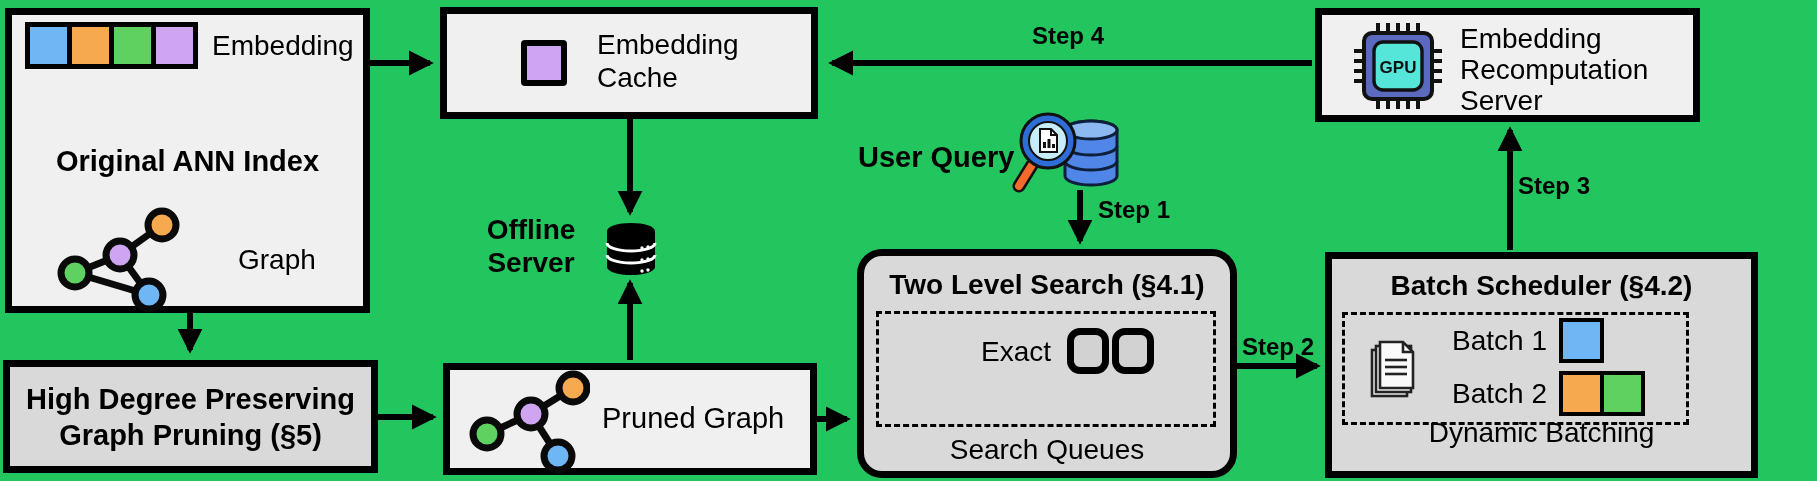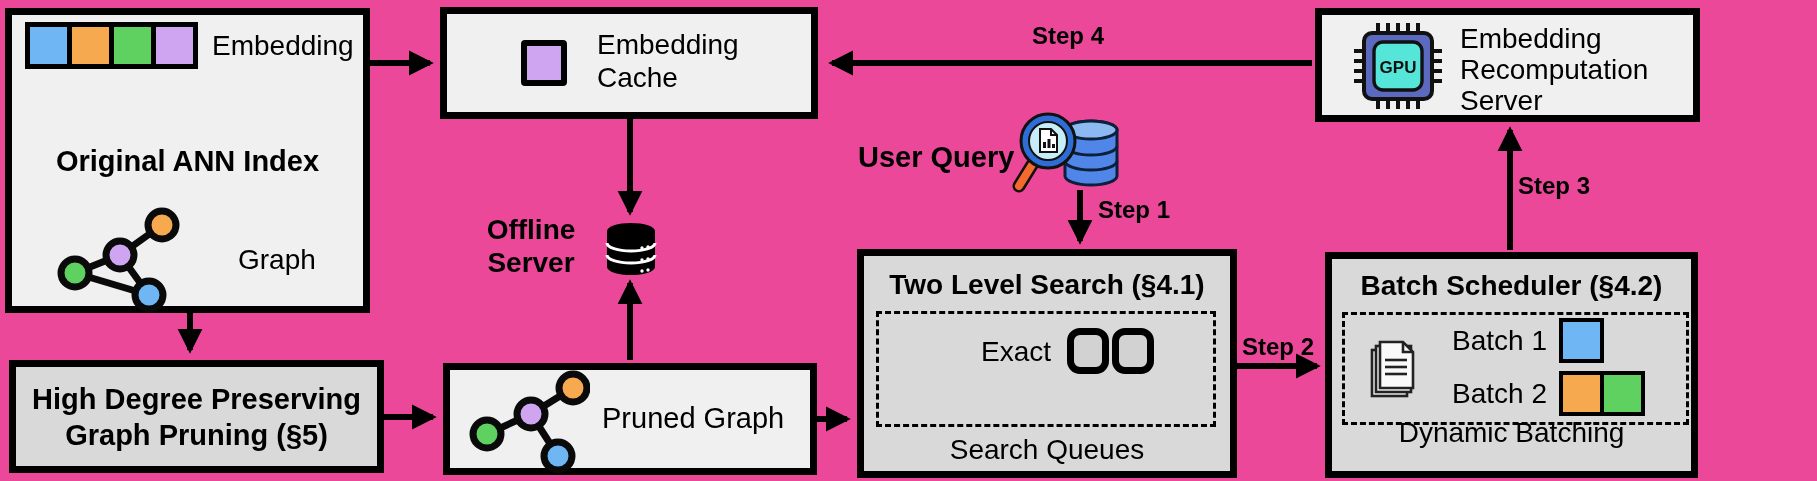--- a/index.html
+++ b/index.html
@@ -1,18 +1,18 @@
 <!DOCTYPE html>
 <html><head>
 <meta charset="utf-8">
 <style>
   * { margin:0; padding:0; box-sizing:border-box; }
   html,body { background:#fff; }
   body { font-family:"Liberation Sans", sans-serif; color:#000; }
-  #canvas { position:relative; width:1817px; height:481px; background:#ec4899; overflow:hidden; }
+  #canvas { position:relative; width:1817px; height:481px; background:#22c55e; overflow:hidden; }
   #arrows { position:absolute; left:0; top:0; z-index:1; }
 
   .dbox { position:absolute; border:7px solid #000; z-index:2; }
   .light { background:#f0f0f0; }
   .dark  { background:#d9d9d9; }
 
   .abs { position:absolute; }
   .lbl { font-size:28px; line-height:33px; white-space:nowrap; }
   .bold { font-weight:bold; }
   .step { position:absolute; z-index:3; font-weight:bold; font-size:24px; white-space:nowrap;text-align:center; }
@@ -132,35 +132,35 @@
       <rect x="35.5" y="31" width="3" height="9"></rect>
       <rect x="40" y="36" width="3" height="4"></rect>
     </g>
   </svg>
 
   <div class="step" style="left:1098px; top:196px;">Step 1</div>
   <div class="step" style="left:1234px; top:333px; width:88px; text-align:center;">Step 2</div>
   <div class="step" style="left:1518px; top:172px;">Step 3</div>
   <div class="step" style="left:1032px; top:22px;">Step 4</div>
 
-  <div class="dbox dark" style="left:857px; top:249px; width:380px; height:229px;">
+  <div class="dbox dark" style="left:857px; top:249px; width:380px; height:229px;border-radius:25px;">
     <div class="lbl bold abs center" style="top:12px;">Two Level Search (§4.1)</div>
     <div class="dashed" style="left:12px; top:55px; width:340px; height:116px; padding:5px 0 0 4px;">
       <div class="qrow" style="height:50px; margin-top:7px;">
         <div class="lbl qtext">Exact</div>
         <div class="qslot">
           <div class="qsq"></div>
           <div class="qsq"></div>
         </div>
       </div>
     </div>
     <div class="lbl abs center" style="bottom:5px;">Search Queues</div>
   </div>
 
-  <div class="dbox dark" style="left:1325px; top:252px; width:373px; height:226px;">
+  <div class="dbox dark" style="left:1325px; top:252px; width:433px; height:226px;">
     <div class="lbl bold abs center" style="top:10px;">Batch Scheduler (§4.2)</div>
     <div class="dashed" style="left:10px; top:53px; width:347px; height:113px;">
       <svg class="abs" style="left:24px; top:22px;" width="54" height="64" viewBox="0 0 54 64">
         <rect x="3" y="13" width="35" height="46" fill="#f2f2f2" stroke="#222" stroke-width="2.6"></rect>
         <rect x="7" y="9" width="35" height="46" fill="#f2f2f2" stroke="#222" stroke-width="2.6"></rect>
         <path d="M11,5 h23 l10,10 v36 h-33 z" fill="#fafafa" stroke="#222" stroke-width="2.6"></path>
         <path d="M34,5 v10 h10" fill="none" stroke="#222" stroke-width="2.6"></path>
         <g stroke="#222" stroke-width="2.6">
           <line x1="16" y1="23" x2="38" y2="23"></line>
           <line x1="16" y1="30" x2="38" y2="30"></line>
@@ -210,21 +210,21 @@
       <rect x="26" y="19" width="48" height="48" rx="9" fill="#55e6d9" stroke="#111" stroke-width="3.4"></rect>
       <text x="50" y="50" font-size="17" font-weight="bold" text-anchor="middle" fill="#111" font-family="Liberation Sans, sans-serif">GPU</text>
     </svg>
     <div class="lbl abs" style="left:138px; top:8px; line-height:31px;">
       <div>Embedding</div>
       <div>Recomputation</div>
       <div>Server</div>
     </div>
   </div>
 
-  <div class="dbox dark" style="left:9px; top:360px; width:375px; height:113px; display:flex; align-items:center; justify-content:center;">
+  <div class="dbox dark" style="left:3px; top:360px; width:375px; height:113px; display:flex; align-items:center; justify-content:center;">
     <div class="lbl bold" style="font-size:29px; line-height:36px; text-align:center;">
       <div>High Degree Preserving</div>
       <div>Graph Pruning (§5)</div>
     </div>
   </div>
 
   <div class="dbox light" style="left:443px; top:363px; width:374px; height:112px;">
     <svg class="abs" style="left:10px; top:0px;" width="130" height="106" viewBox="0 0 130 106">
       <g stroke="#0a0a0a" stroke-width="7">
         <line x1="27" y1="64" x2="71" y2="44"></line>

